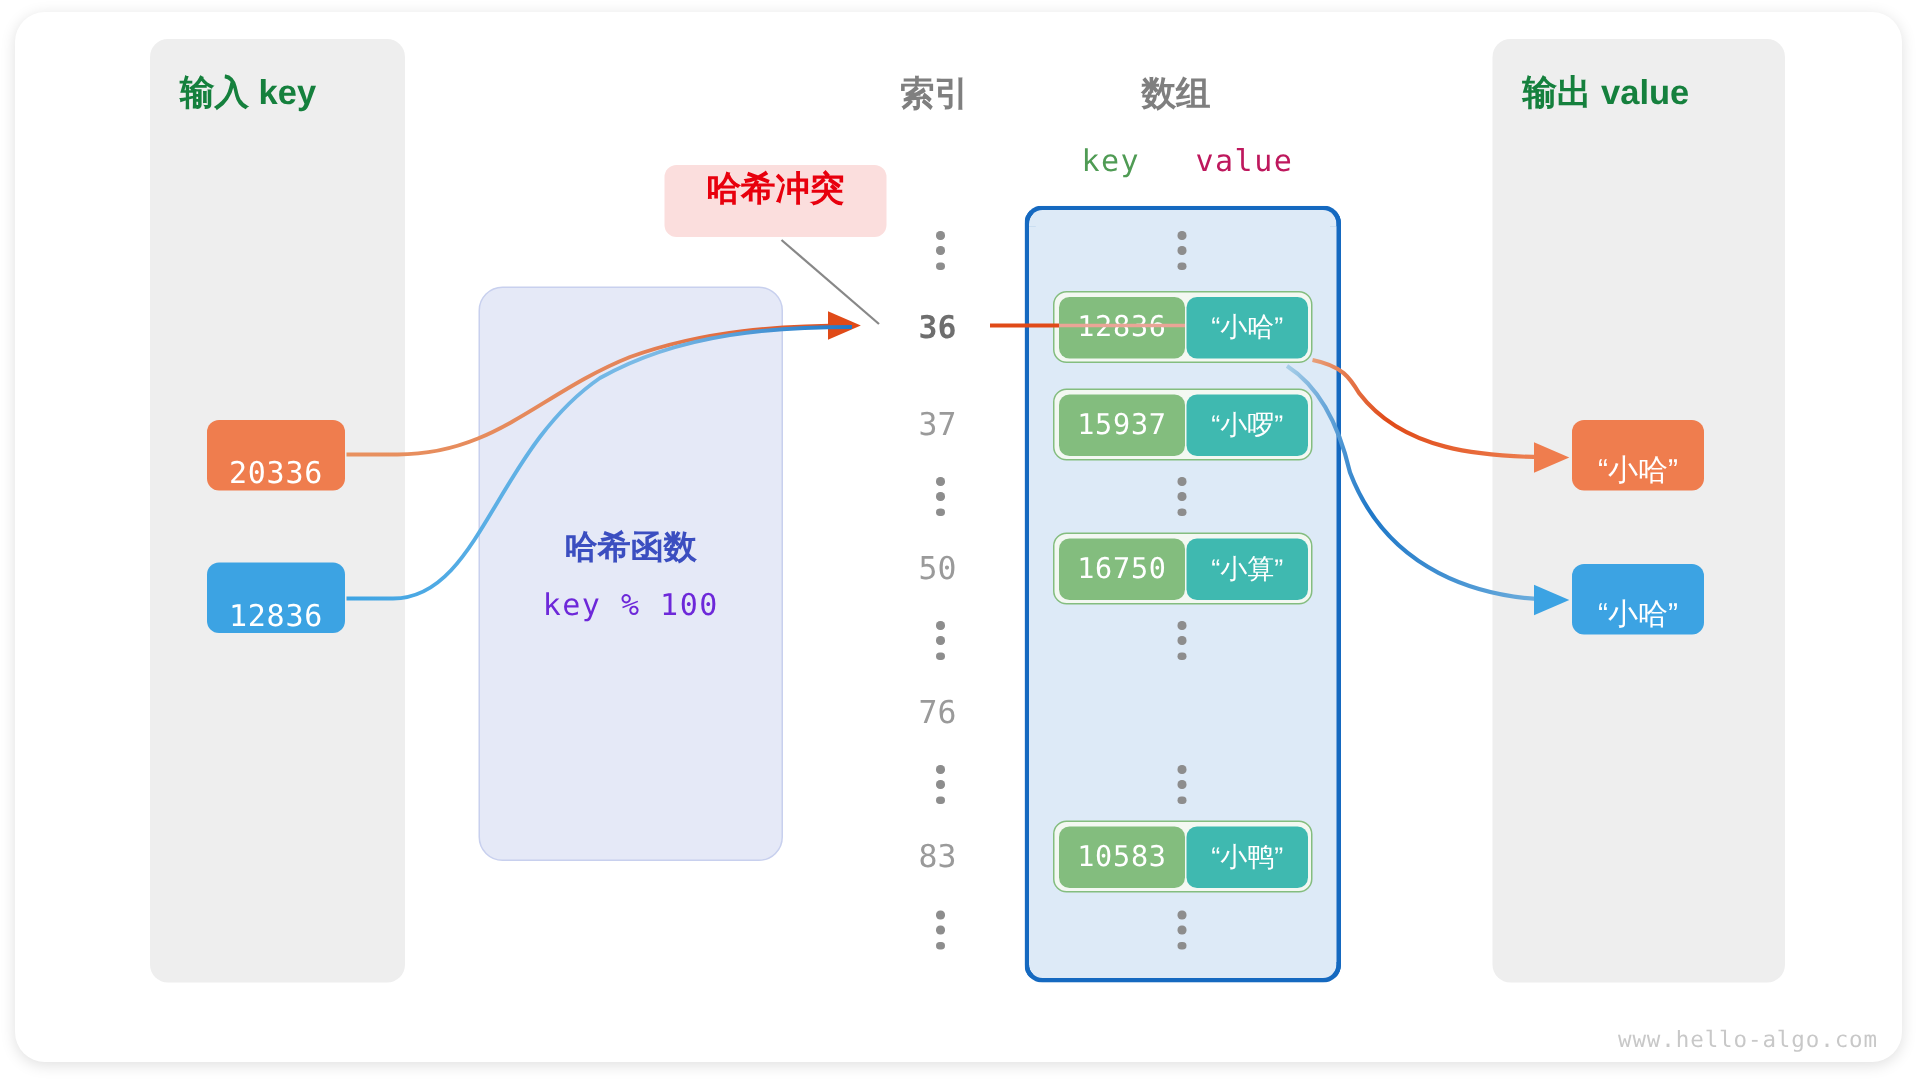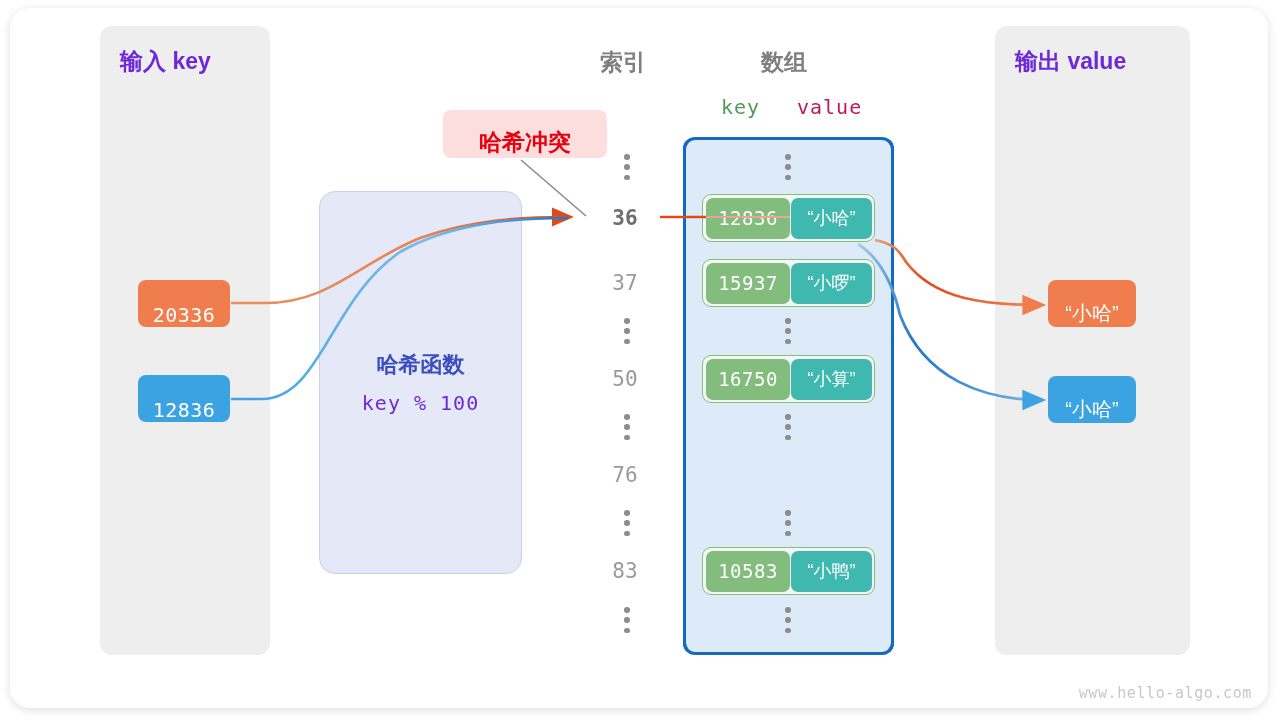--- a/index.html
+++ b/index.html
@@ -33,21 +33,21 @@
   
   .panel {
     position: absolute;
     background: #eeeeee;
     border-radius: 12px;
   }
   .panel-title {
     position: absolute;
     font-size: 23px;
     font-weight: bold;
-    color: #6d28d9;
+    color: #15803d;
     white-space: nowrap;
     font-family: "DejaVu Sans Mono", "Liberation Mono", monospace;
   }
   .panel-title.cjkbold {
     font-family: "Liberation Sans", "DejaVu Sans", sans-serif;
   }
   
   .col-head {
     position: absolute;
     font-size: 23px;
@@ -109,26 +109,26 @@
   .chip-cjk {
     font-family: "Liberation Sans", "DejaVu Sans", sans-serif;
     font-size: 20px;
     letter-spacing: 0;
   }
   
   .collision-tag {
     position: absolute;
     left: 443px;
     top: 110px;
-    width: 164px;
+    width: 148px;
     height: 48px;
     border-radius: 8px;
     background: #fbdedd;
     display: flex;
-    align-items: flex-end;
+    align-items: flex-start;
     justify-content: center;
     color: #e8000d;
     font-weight: bold;
     font-size: 23px;
   }
   
   .array-box {
     position: absolute;
     left: 683px;
     top: 137px;

